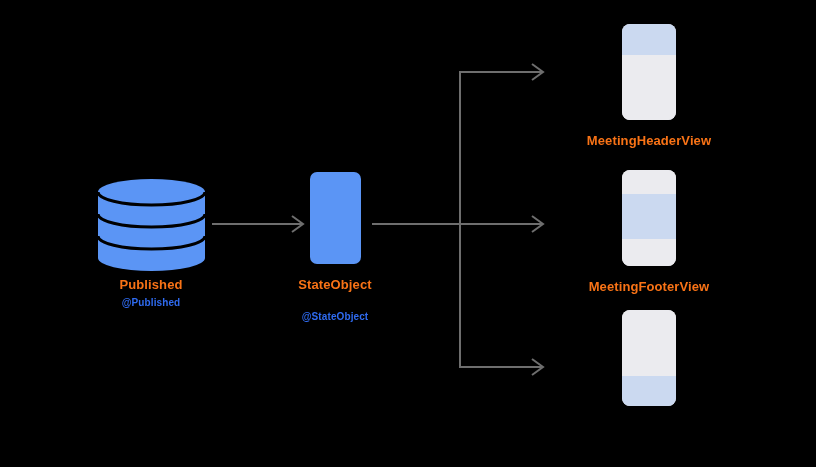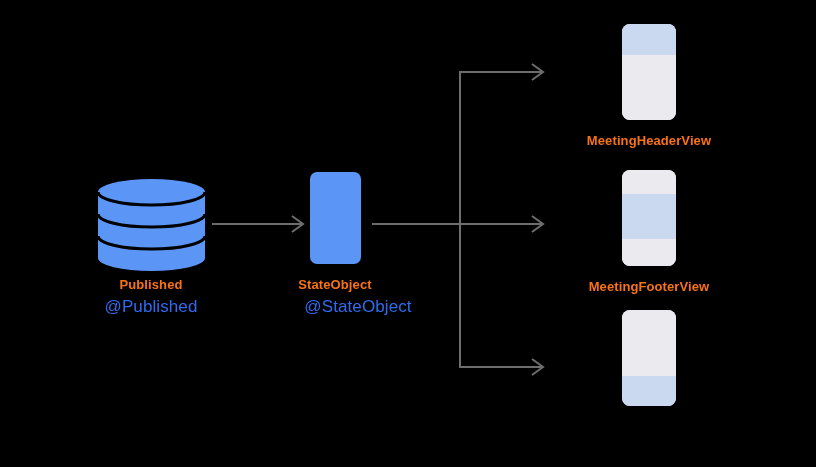--- a/index.html
+++ b/index.html
@@ -68,31 +68,31 @@
     color: #f97316;
     font-size: 13px;
     font-weight: 700;
     letter-spacing: 0.1px;
     white-space: nowrap;
   }
   .label-sub {
     position: absolute;
     text-align: left;
     color: #2f6bf0;
-    font-size: 17px;
-    font-weight: 400;
+    font-size: 10px;
+    font-weight: 700;
     letter-spacing: 0.1px;
     white-space: nowrap;
   }
   .ctr { transform: translateX(-50%); }
 
   #lbl-db-title   { left: 151px; top: 277px; }
   #lbl-db-sub     { left: 151px; top: 297px; }
   #lbl-mv-title   { left: 335px; top: 277px; }
-  #lbl-mv-sub     { left: 335px; top: 297px; margin-left: 23px; }
+  #lbl-mv-sub     { left: 335px; top: 311px; }
   #lbl-header     { left: 649px; top: 133px; }
   #lbl-timer      { left: 649px; top: 279px; }
   #lbl-footer     { left: 649px; top: 419px; }
 
   
   #connectors {
     position: absolute;
     left: 0; top: 0;
     width: 816px;
     height: 467px;

